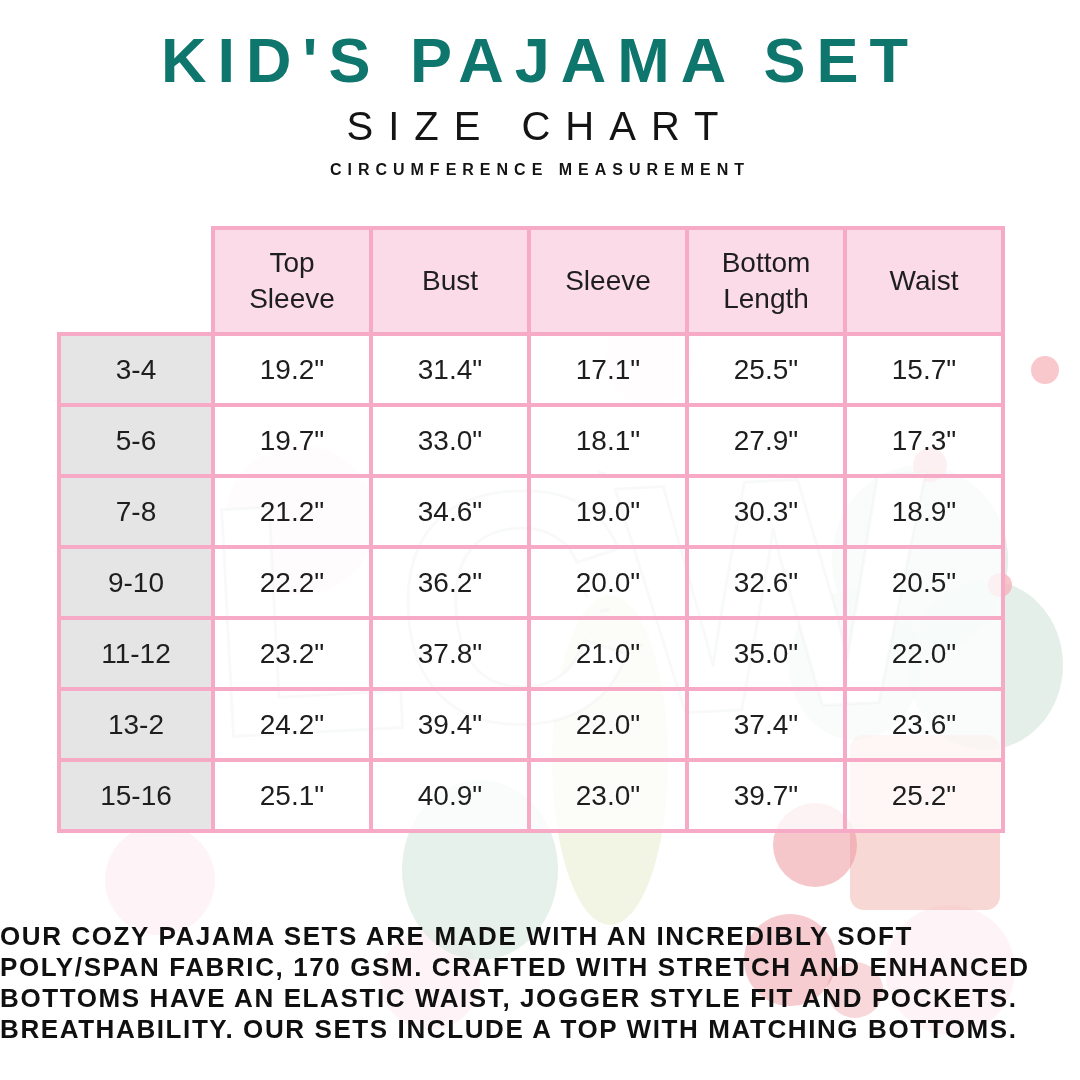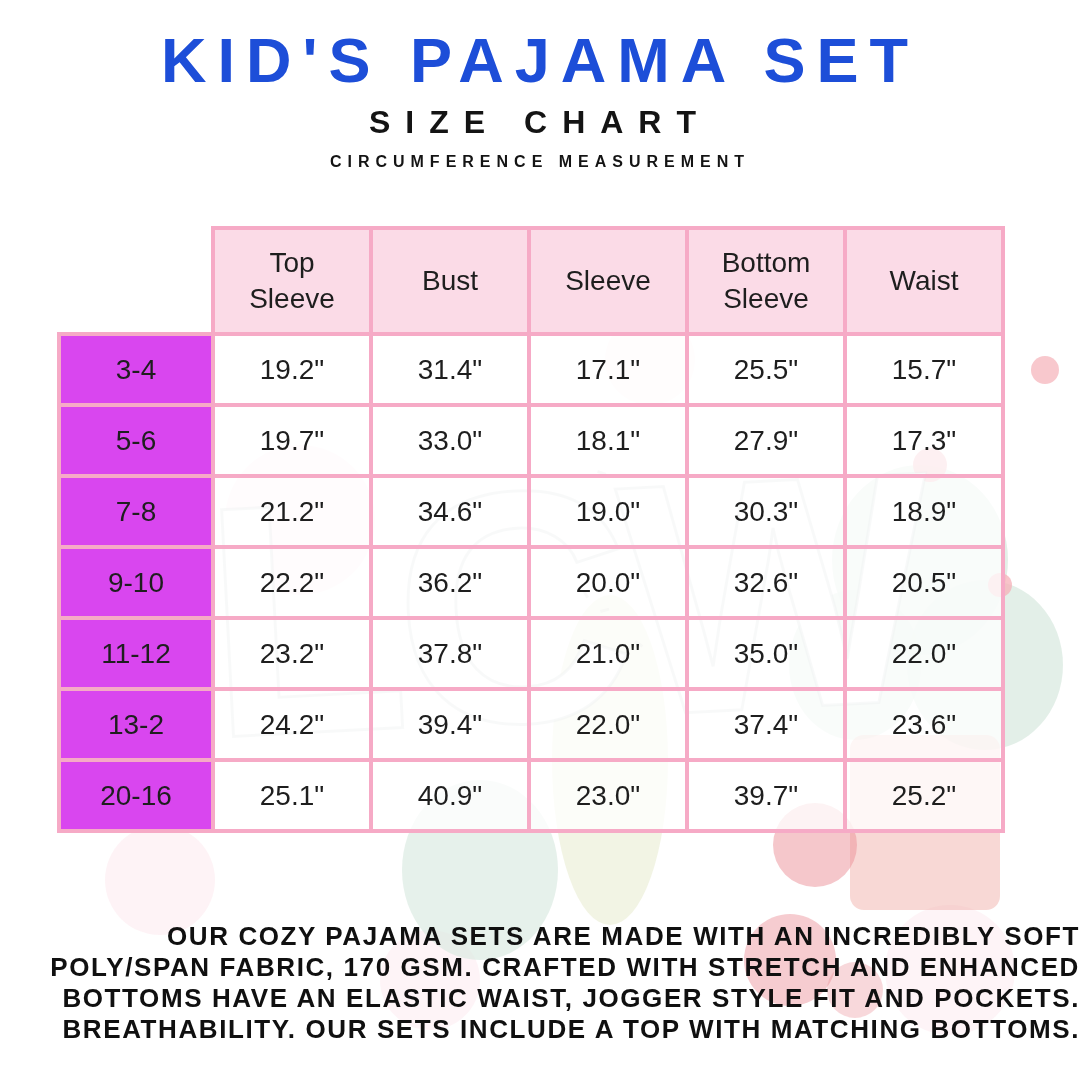--- a/index.html
+++ b/index.html
@@ -9,24 +9,24 @@
     font-family: "Liberation Sans", sans-serif;
     color: #1c1c1c;
     overflow: hidden;
   }
   .page { position: relative; width: 1080px; height: 1080px; background: #fff; overflow: hidden; }
 
   
   .header { position: absolute; top: 24px; left: 0; width: 100%; text-align: center; z-index: 3; }
   .title {
     font-size: 63px; font-weight: 700; letter-spacing: 11px;
-    color: #1d4ed8; white-space: nowrap;
+    color: #0f766e; white-space: nowrap;
   }
   .subtitle {
-    font-size: 32px; font-weight: 700; letter-spacing: 15px;
+    font-size: 40px; font-weight: 400; letter-spacing: 15px;
     margin-top: 8px; color: #141414;
   }
   .tagline {
     font-size: 16px; font-weight: 700; letter-spacing: 6px;
     margin-top: 12px; color: #141414;
   }
 
   
   .wm-layer { position: absolute; inset: 0; z-index: 1; pointer-events: none; }
   .wm-text {
@@ -49,28 +49,28 @@
     border: 4px solid #f6aac6;
     text-align: center; vertical-align: middle;
     font-size: 28px; font-weight: 400; color: #1e1e1e;
     padding: 0;
   }
   .col-size { width: 152px; }
   .col-meas { width: 154px; }
   .header-row th { height: 102px; background: #fbdbe7; line-height: 1.3; }
   .header-row th .hwrap { display: inline-block; max-width: 112px; }
   .data-row td { height: 67px; }
-  .size-cell { background: #d946ef; }
+  .size-cell { background: #e5e5e5; }
   .value-cell { background: rgba(255,255,255,0.78); }
   .corner-cell { border: none !important; background: transparent; }
 
   
   .footer {
     position: absolute; left: 0; width: 100%; top: 921px; z-index: 3;
-    text-align: right; font-weight: 700; font-size: 26px;
+    text-align: left; font-weight: 700; font-size: 26px;
     letter-spacing: 1.6px; line-height: 31px; color: #101010;
   }
 </style>
 </head>
 <body>
 
 <div class="page">
 
   <div class="wm-layer">
     <svg class="wm-svg" width="1080" height="1080" viewBox="0 0 1080 1080">
@@ -117,21 +117,21 @@
     <div class="tagline">CIRCUMFERENCE MEASUREMENT</div>
   </div>
 
   <table class="size-table">
     <tbody>
         <tr class="header-row">
       <td class="corner-cell col-size"></td>
       <th class="col-meas"><span class="hwrap">Top Sleeve</span></th>
       <th class="col-meas"><span class="hwrap">Bust</span></th>
       <th class="col-meas"><span class="hwrap">Sleeve</span></th>
-      <th class="col-meas"><span class="hwrap">Bottom Sleeve</span></th>
+      <th class="col-meas"><span class="hwrap">Bottom Length</span></th>
       <th class="col-meas"><span class="hwrap">Waist</span></th>
     </tr>
     <tr class="data-row">
       <td class="size-cell">3-4</td>
       <td class="value-cell">19.2"</td>
       <td class="value-cell">31.4"</td>
       <td class="value-cell">17.1"</td>
       <td class="value-cell">25.5"</td>
       <td class="value-cell">15.7"</td>
     </tr>
@@ -169,21 +169,21 @@
     </tr>
     <tr class="data-row">
       <td class="size-cell">13-2</td>
       <td class="value-cell">24.2"</td>
       <td class="value-cell">39.4"</td>
       <td class="value-cell">22.0"</td>
       <td class="value-cell">37.4"</td>
       <td class="value-cell">23.6"</td>
     </tr>
     <tr class="data-row">
-      <td class="size-cell">20-16</td>
+      <td class="size-cell">15-16</td>
       <td class="value-cell">25.1"</td>
       <td class="value-cell">40.9"</td>
       <td class="value-cell">23.0"</td>
       <td class="value-cell">39.7"</td>
       <td class="value-cell">25.2"</td>
     </tr>
   </tbody>
     </table>
 
   <div class="footer">

